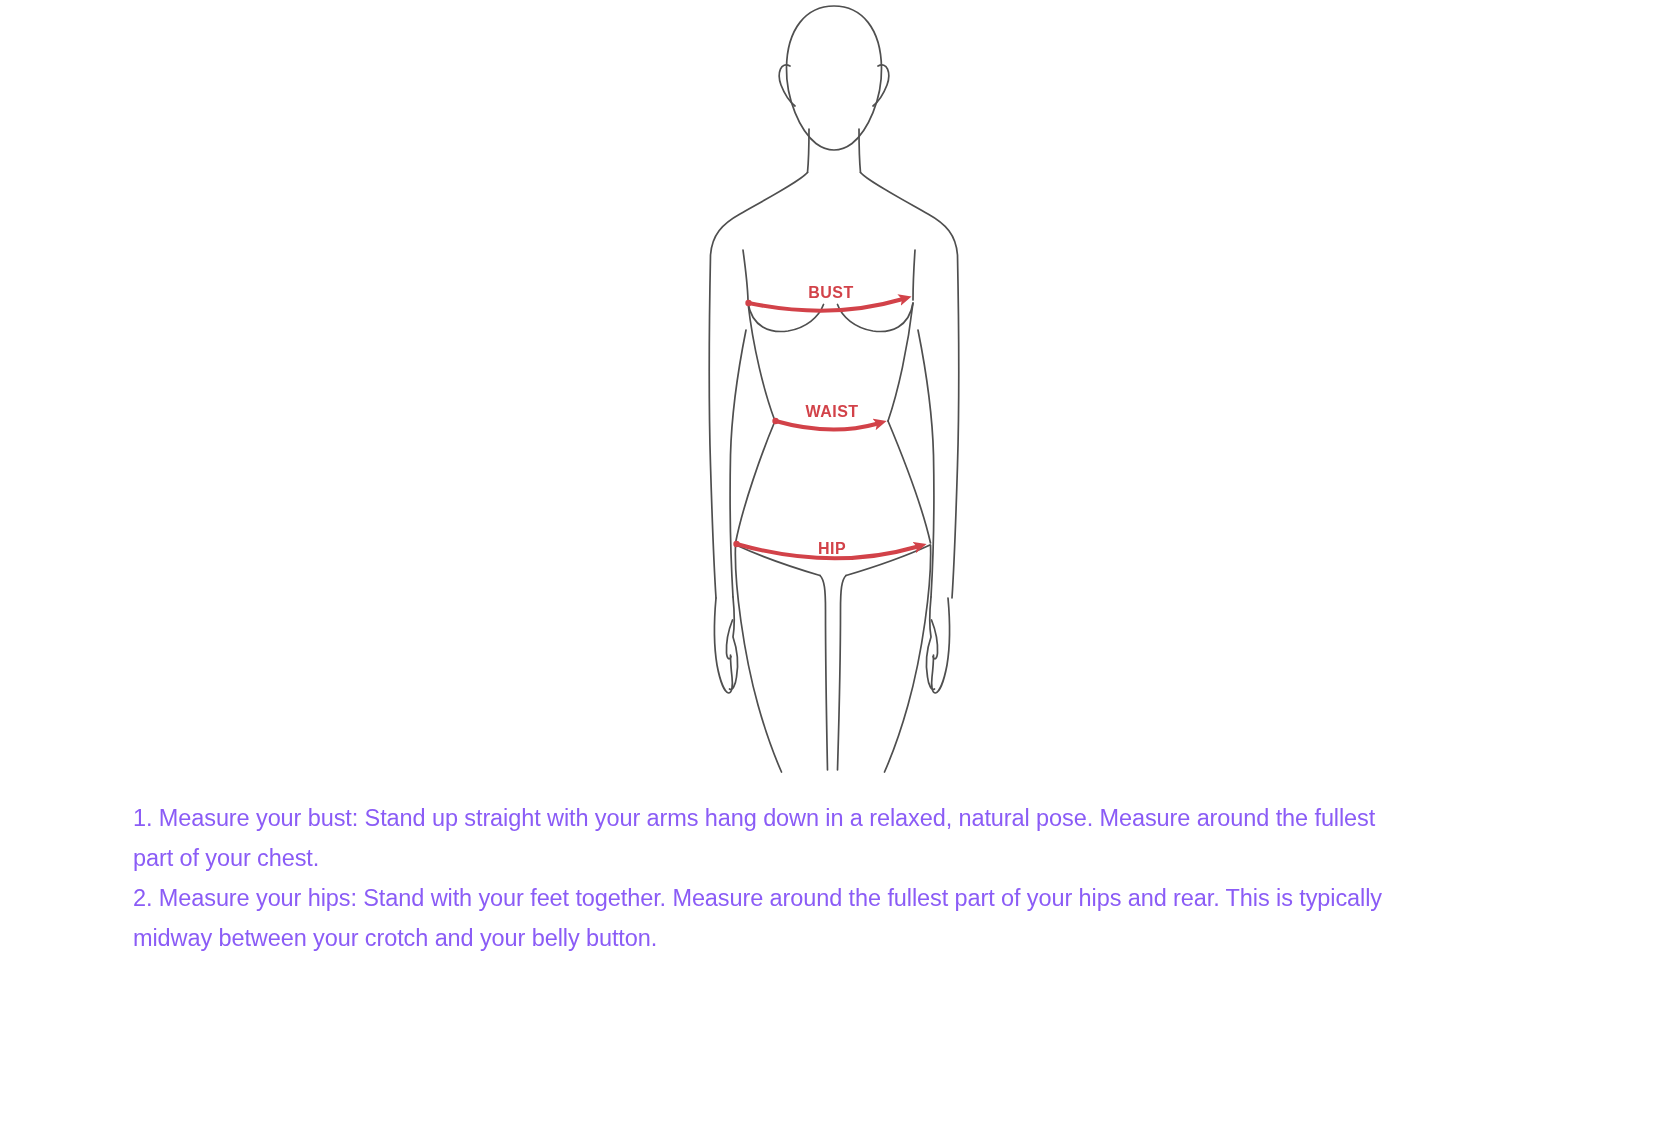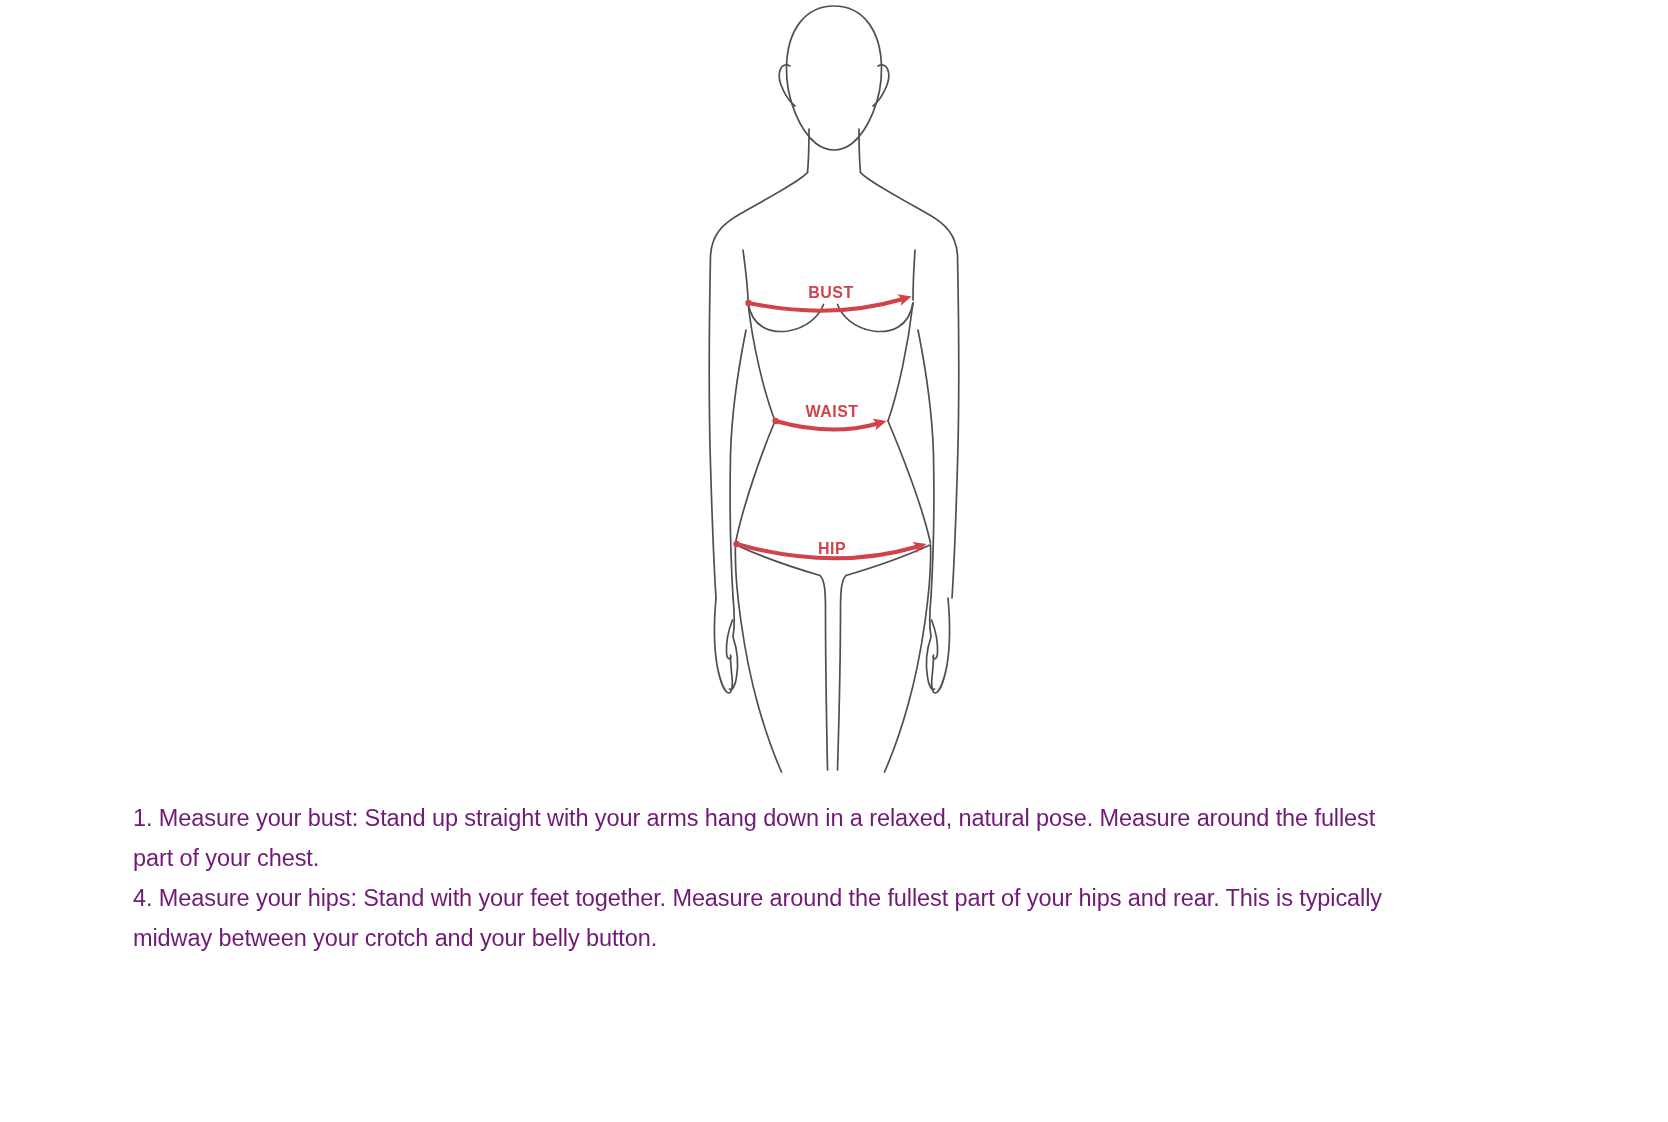--- a/index.html
+++ b/index.html
@@ -37,21 +37,21 @@
     fill:#d24249;
     text-anchor:middle;
   }
   .instructions {
     position:absolute;
     left:133px; top:798px;
     width:1522px;
     font-size:23.5px;
     line-height:40px;
     letter-spacing:-0.1px;
-    color:#701a75;
+    color:#8b5cf6;
   }
   .instructions p {
     margin:0;
     white-space:pre-line;
   }
 </style>
 </head>
 <body>
 
 <div class="page">
@@ -120,17 +120,17 @@
 
       <circle class="dot" cx="86.5" cy="544" r="3.2"></circle>
       <path class="arc" d="M 86.5 544 Q 183 571 266 547" marker-end="url(#redArrow)"></path>
       <text x="182" y="554">HIP</text>
     </g>
   </svg>
 
   <div class="instructions">
     <p>1. Measure your bust: Stand up straight with your arms hang down in a relaxed, natural pose. Measure around the fullest
 part of your chest.</p>
-    <p>4. Measure your hips: Stand with your feet together. Measure around the fullest part of your hips and rear. This is typically
+    <p>2. Measure your hips: Stand with your feet together. Measure around the fullest part of your hips and rear. This is typically
 midway between your crotch and your belly button.</p>
   </div>
 
 </div>
 
 </body></html>

